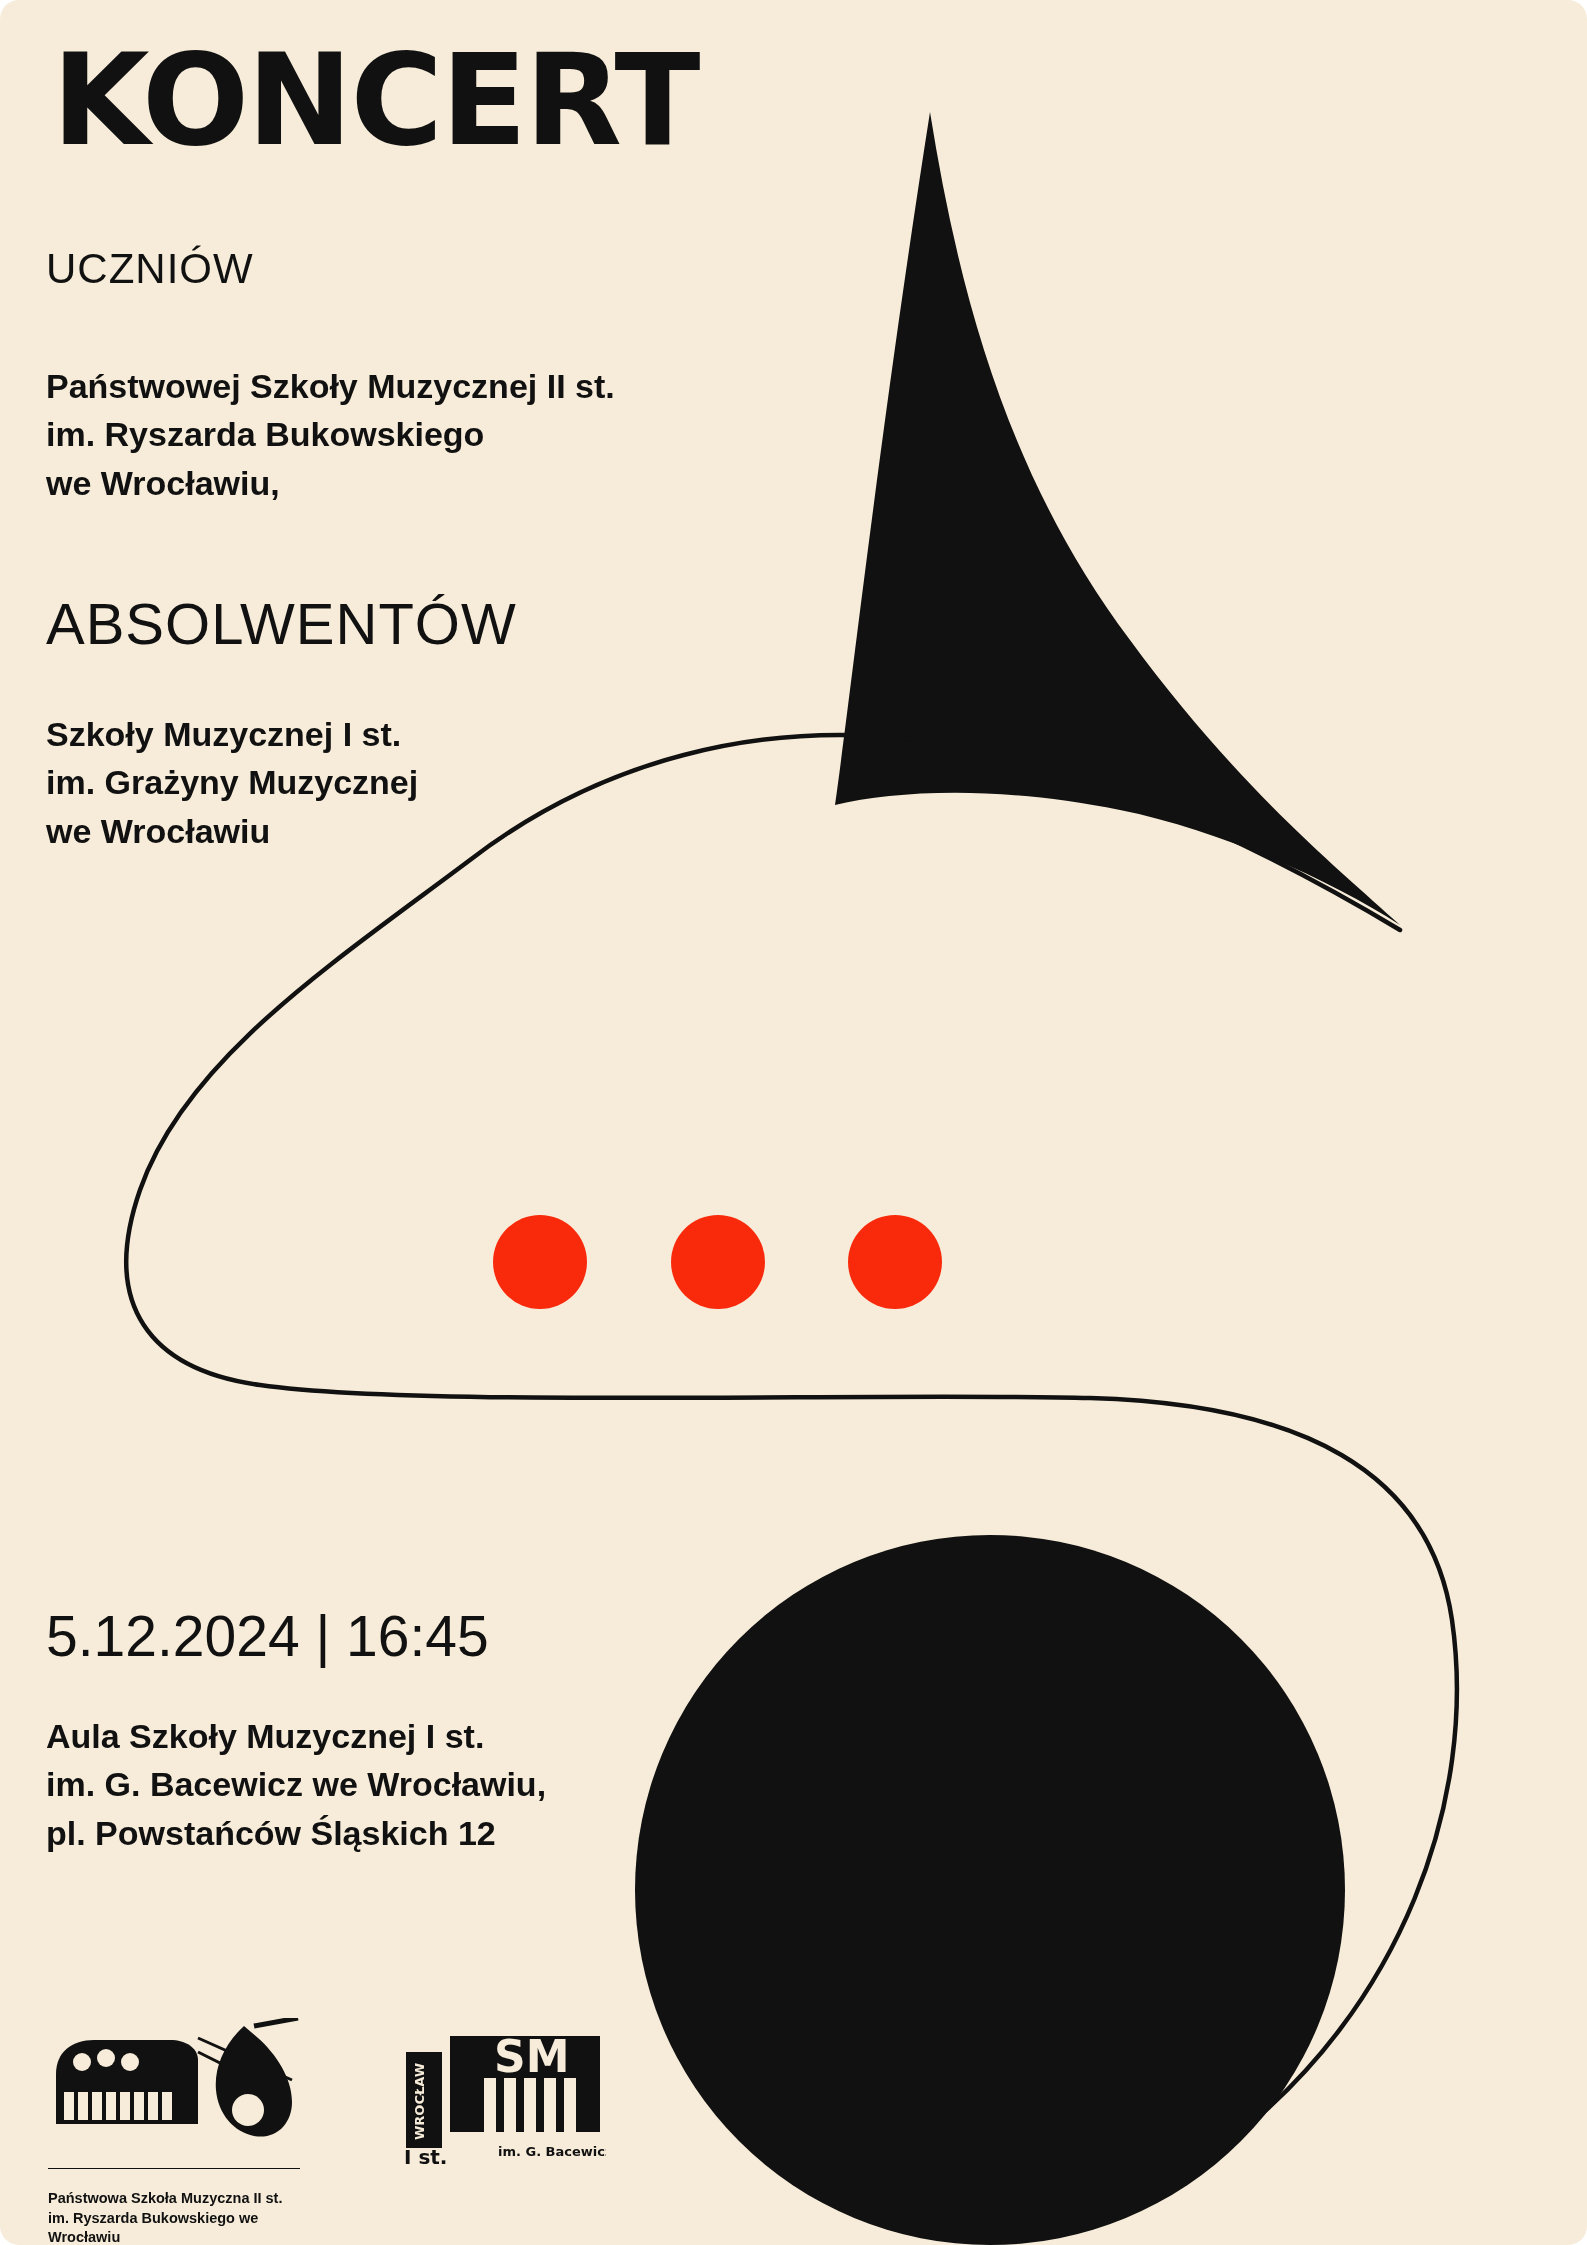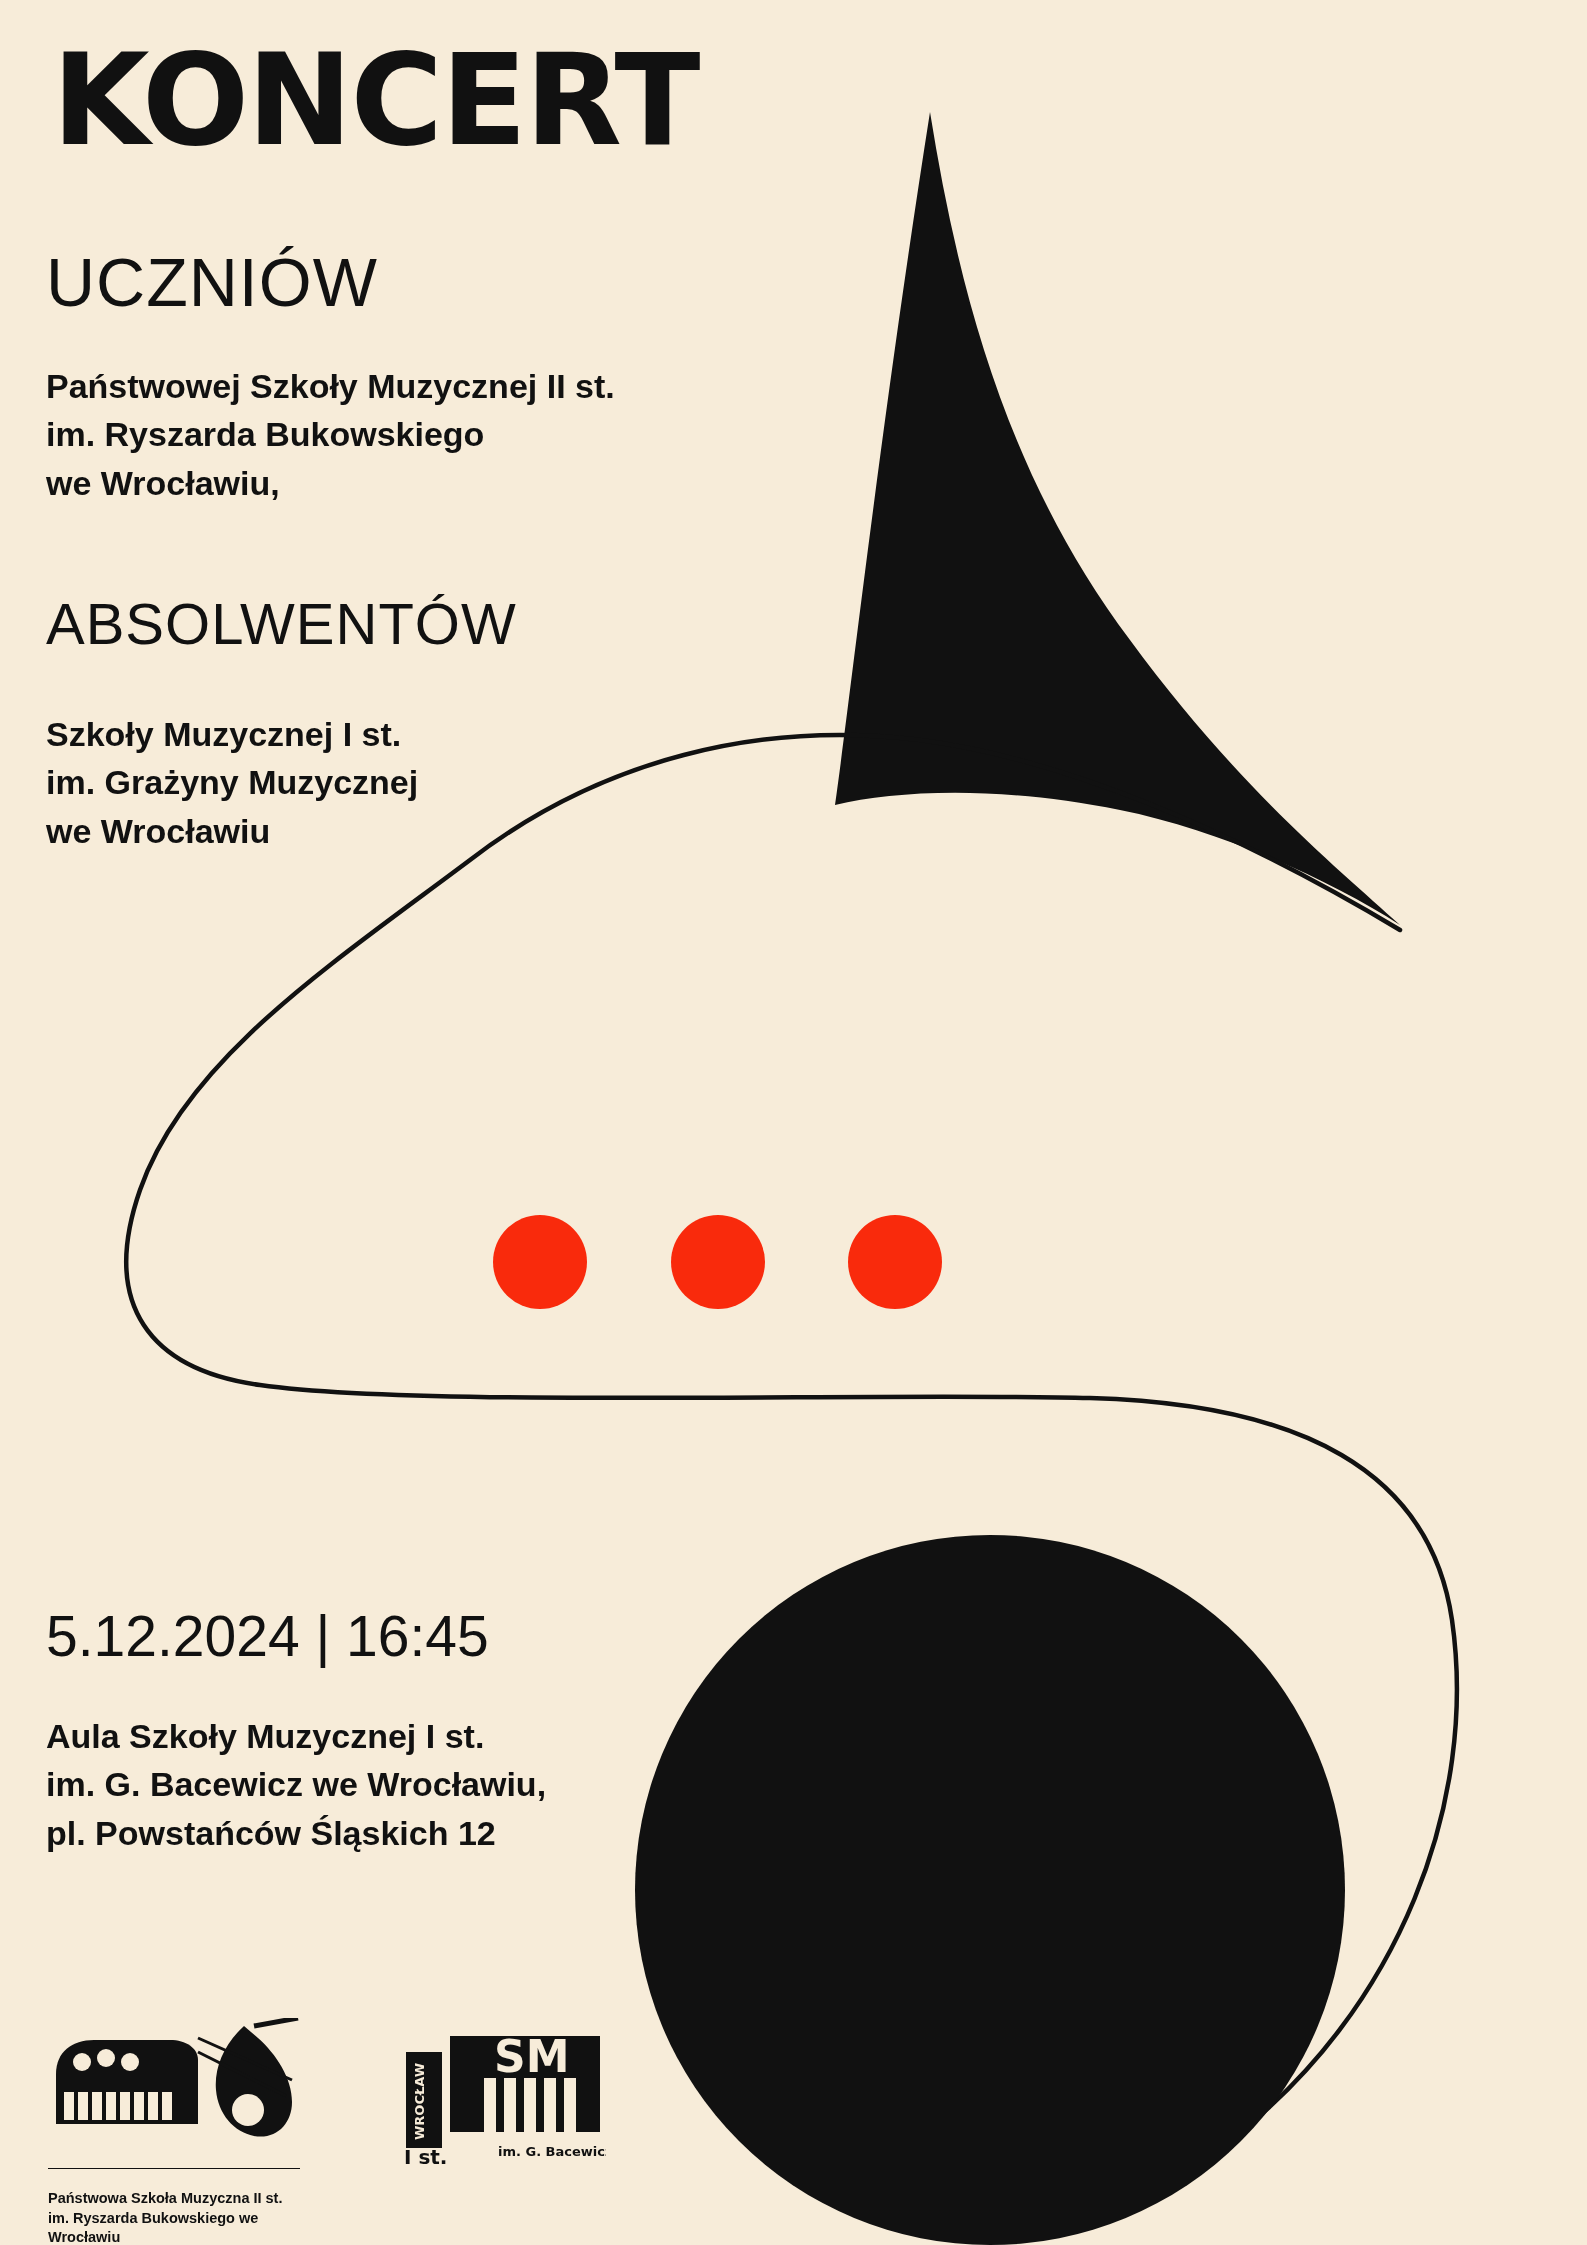--- a/index.html
+++ b/index.html
@@ -8,20 +8,21 @@
     background: #ffffff;
   }
   .poster {
     position: relative;
     width: 1587px;
     height: 2245px;
     background: #f7ecd9;
     overflow: hidden;
     font-family: "Liberation Sans", sans-serif;
     color: #111111;
+    border-radius: 19px;
   }
 
   
   .artwork {
     position: absolute;
     left: 0;
     top: 0;
     width: 1587px;
     height: 2245px;
     pointer-events: none;
@@ -38,21 +39,21 @@
     line-height: 1;
     font-family: "DejaVu Sans", sans-serif;
     color: #111111;
     white-space: nowrap;
   }
 
   .sub-heading-1 {
     position: absolute;
     left: 46px;
     top: 248px;
-    font-size: 68px;
+    font-size: 42px;
     font-weight: 400;
     letter-spacing: 1px;
     line-height: 1;
     color: #111111;
   }
 
   .body-1 {
     position: absolute;
     left: 46px;
     top: 362px;

